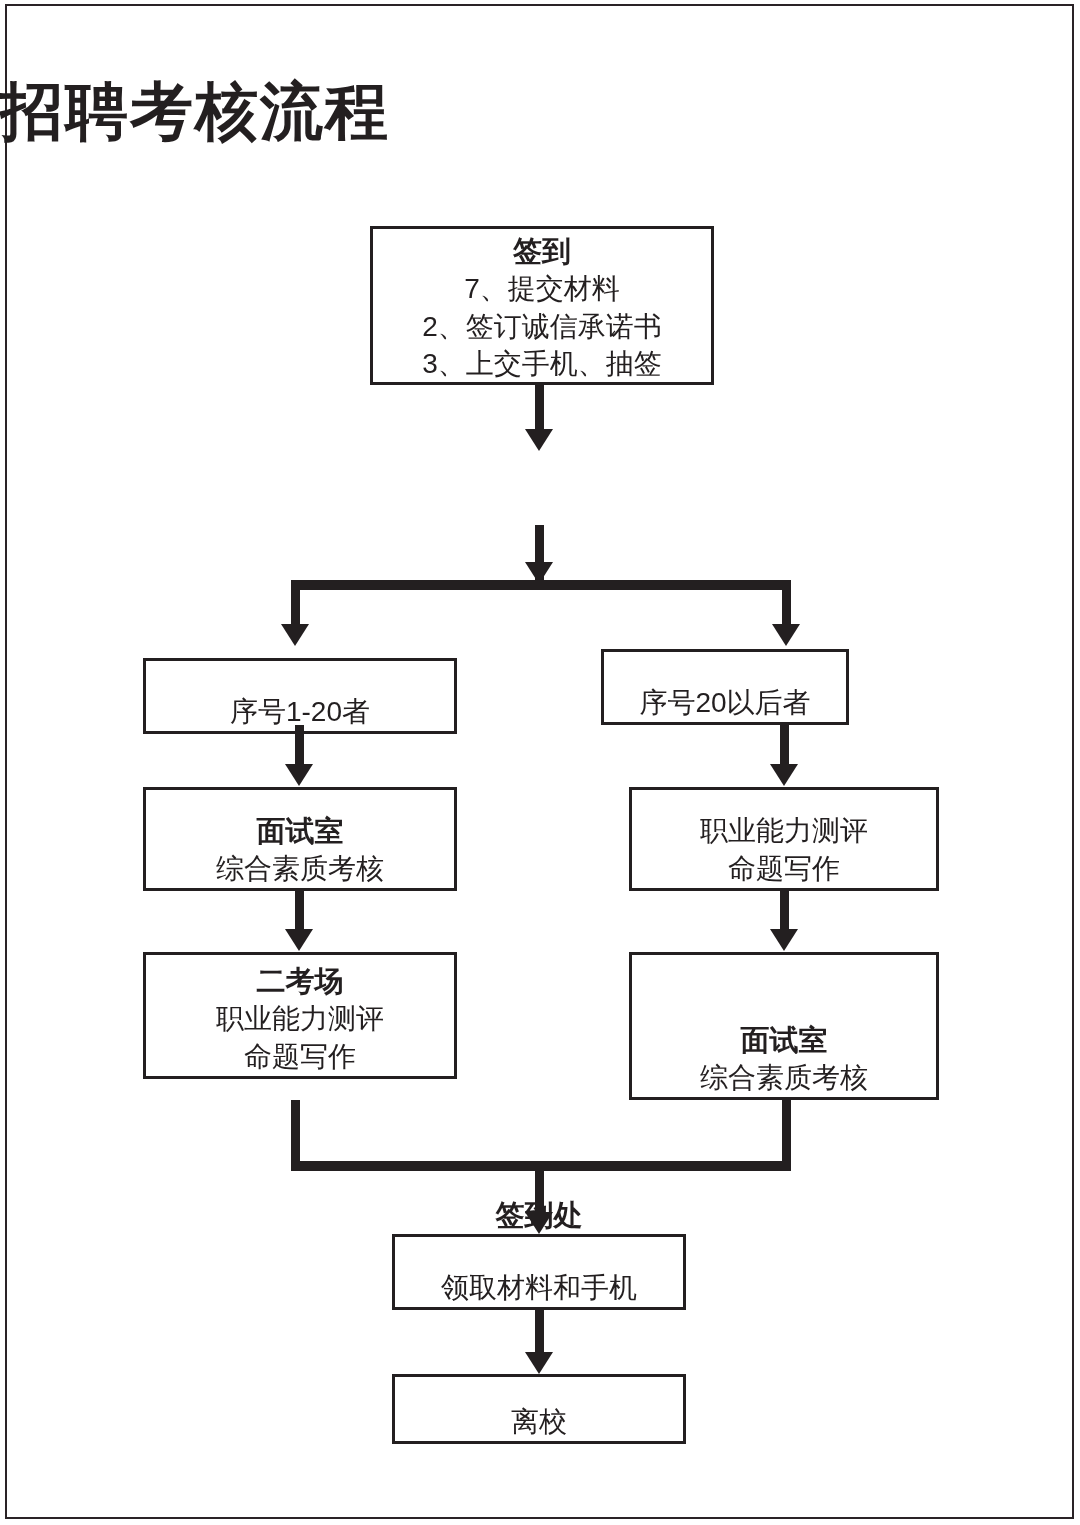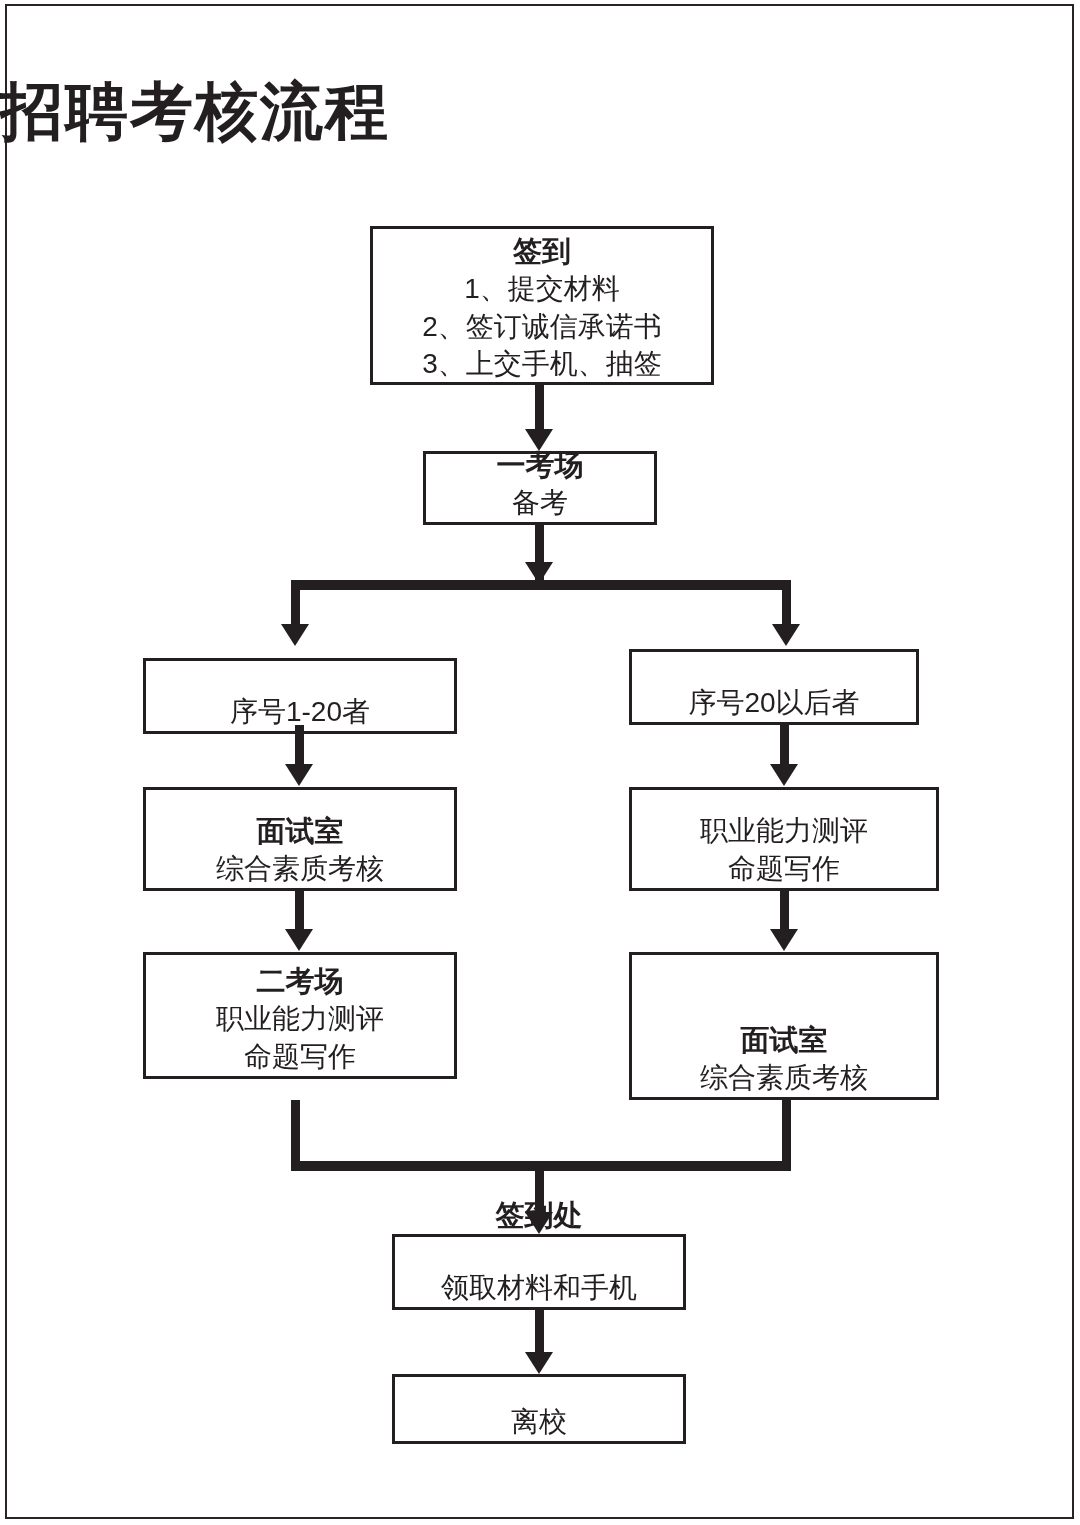--- a/index.html
+++ b/index.html
@@ -74,21 +74,21 @@
     text-align: center;
   }
   .node.plain .sub {
     font-size: 28px;
   }
 
   
   #node-signin   { left: 370px; top: 226px;  width: 344px; height: 159px; padding-top: 2px; }
   #node-room1    { left: 423px; top: 451px;  width: 234px; height: 74px;  }
   #node-left-1   { left: 143px; top: 649px;  width: 314px; height: 76px; margin-top: 9px;  }
-  #node-right-1  { left: 629px; top: 649px;  width: 290px; height: 76px;  }
+  #node-right-1  { left: 601px; top: 649px;  width: 248px; height: 76px;  }
   #node-left-2   { left: 143px; top: 787px;  width: 314px; height: 104px; }
   #node-right-2  { left: 629px; top: 787px;  width: 310px; height: 104px; }
   #node-left-3   { left: 143px; top: 952px;  width: 314px; height: 127px; }
   #node-right-3  { left: 629px; top: 952px;  width: 310px; height: 148px; }
   #node-desk     { left: 392px; top: 1234px; width: 294px; height: 76px; gap: 35px;  }
   #node-leave    { left: 392px; top: 1374px; width: 294px; height: 70px;  }
   .vline {
     position: absolute;
     width: 9px;
     background: #231f20;
@@ -147,29 +147,25 @@
 <body>
 
 <div id="page">
 
   <div class="page-frame"></div>
 
   <div class="chart-title">招聘考核流程</div>
 
   <div class="node" id="node-signin">
     <span class="ln ttl">签到</span>
-    <span class="ln item">1、提交材料</span>
+    <span class="ln item">7、提交材料</span>
     <span class="ln item">2、签订诚信承诺书</span>
     <span class="ln item">3、上交手机、抽签</span>
   </div>
 
-  <div class="node" id="node-room1">
-    <span class="ln ttl">一考场</span>
-    <span class="ln sub">备考</span>
-  </div>
 
   <div class="node plain" id="node-left-1">
     <span class="ln sub">序号1-20者</span>
   </div>
 
   <div class="node plain" id="node-right-1">
     <span class="ln sub">序号20以后者</span>
   </div>
 
   <div class="node" id="node-left-2">

